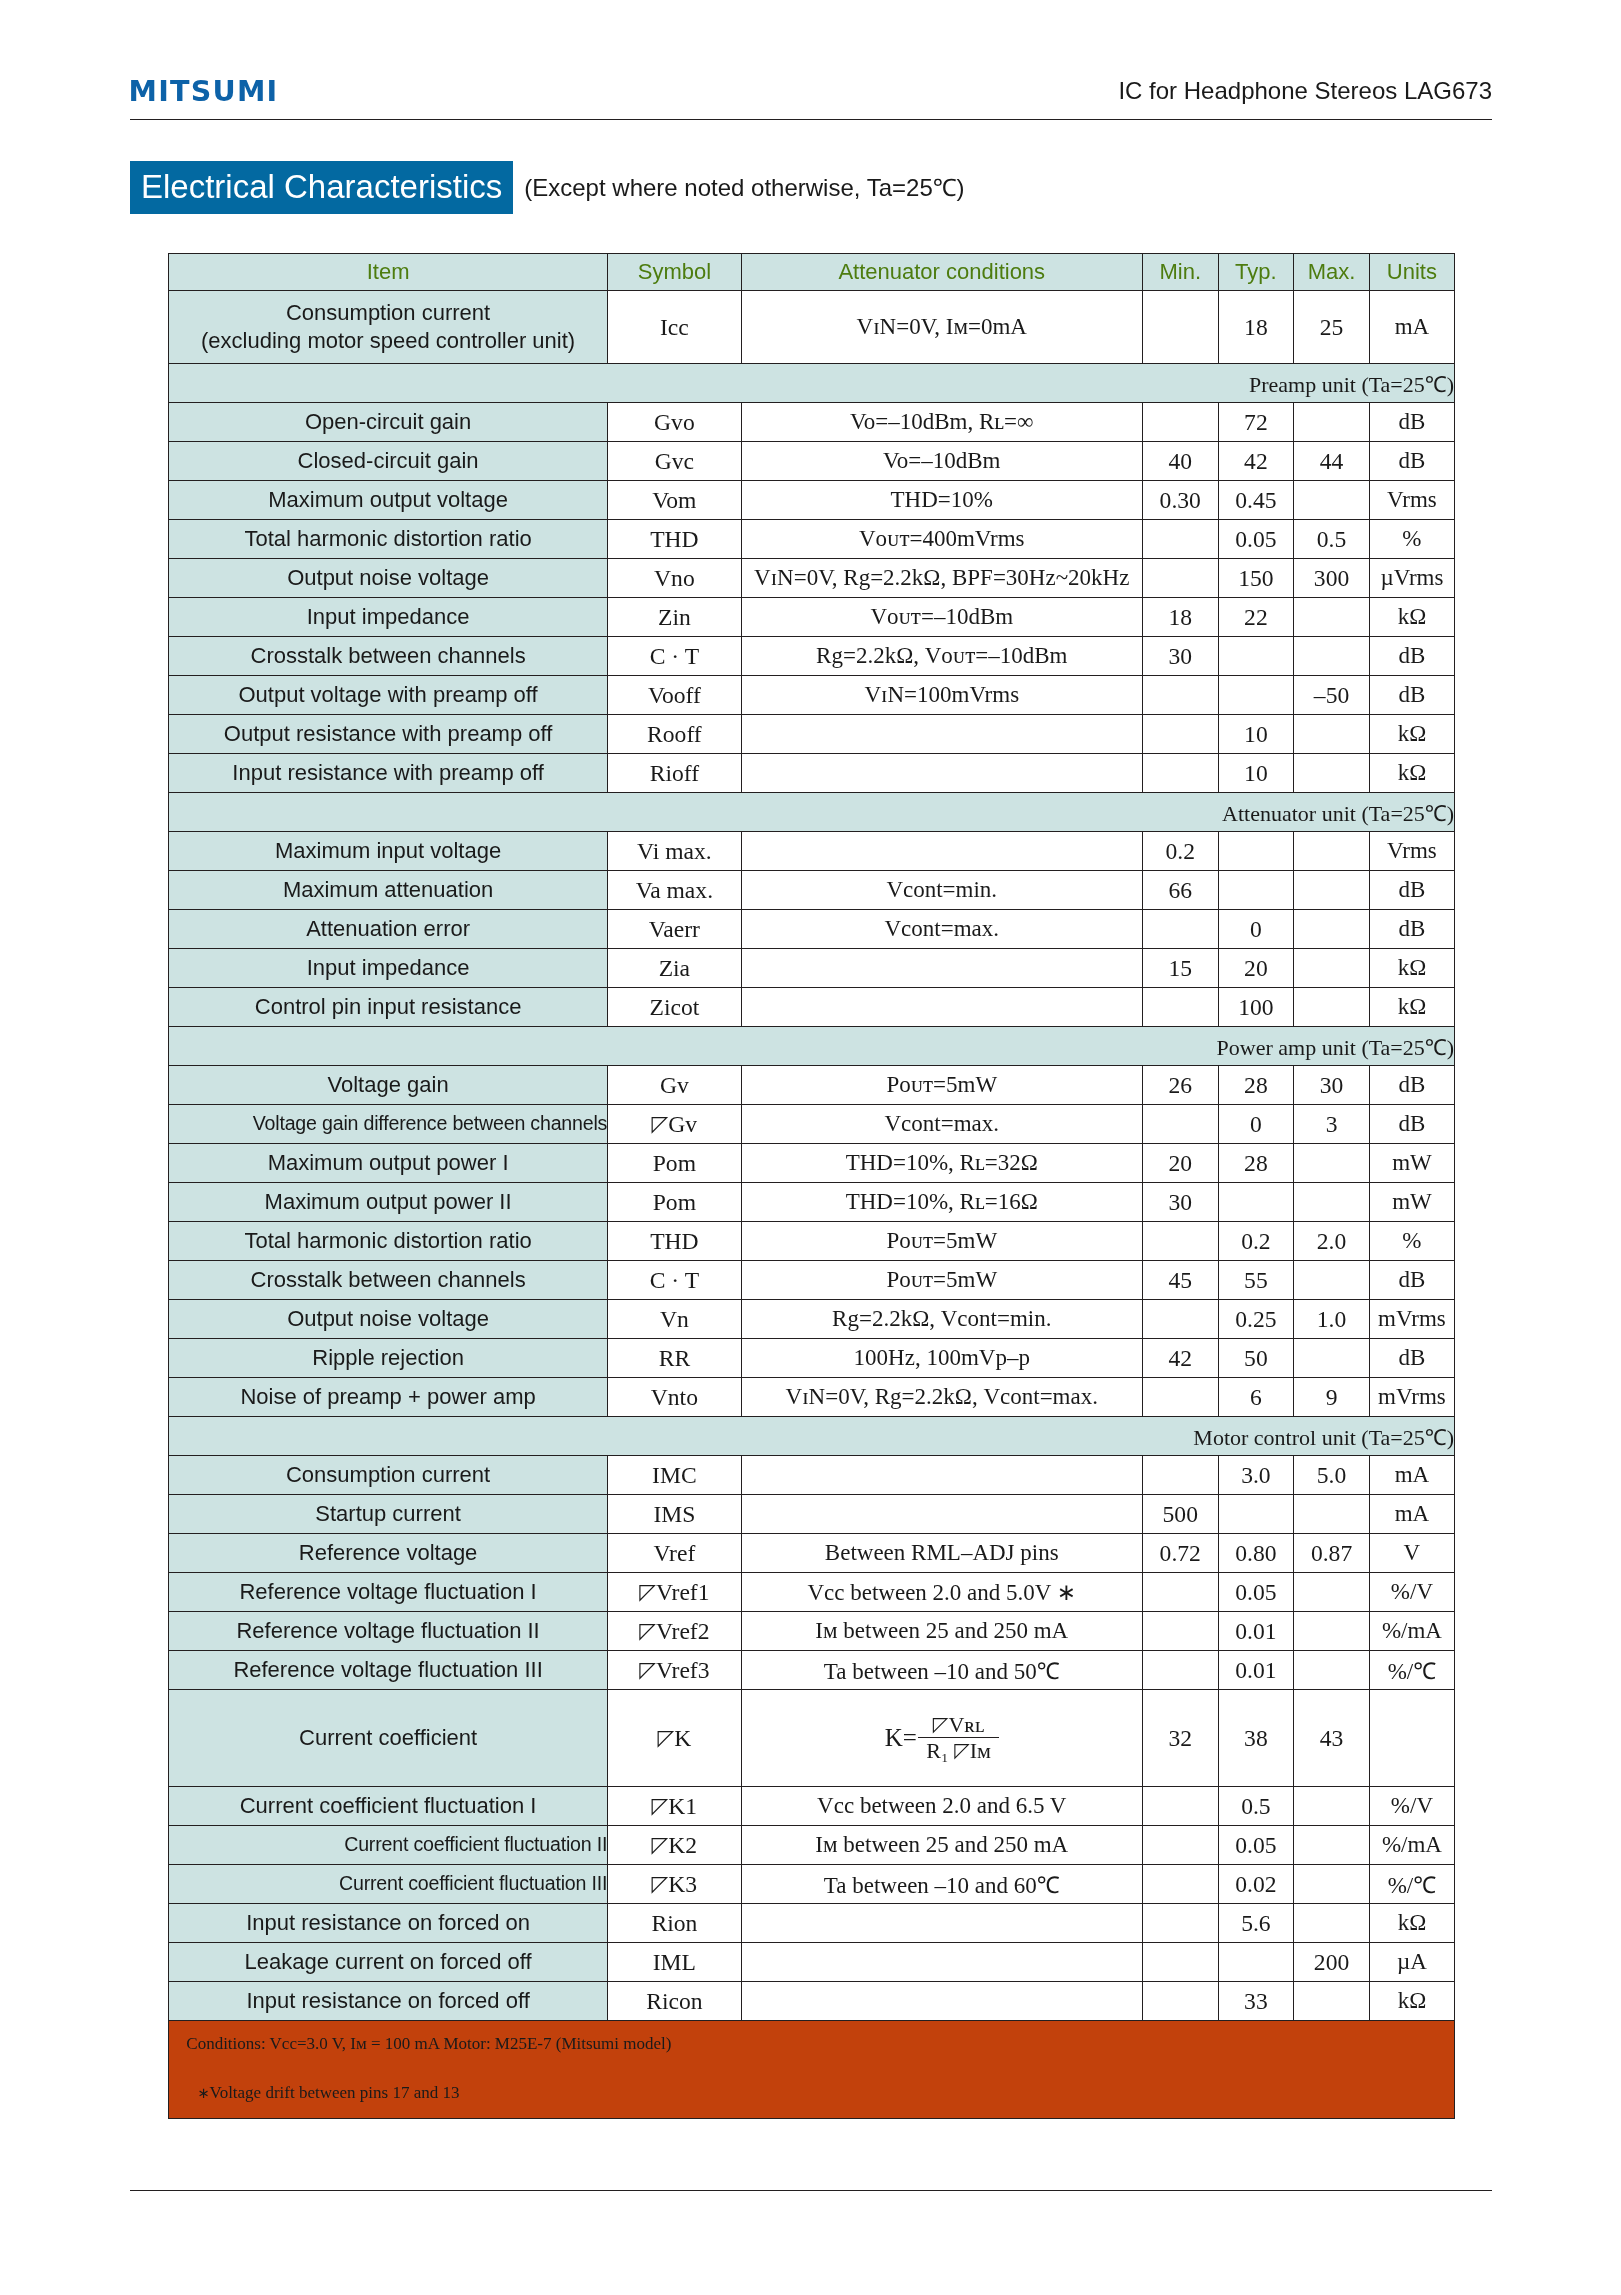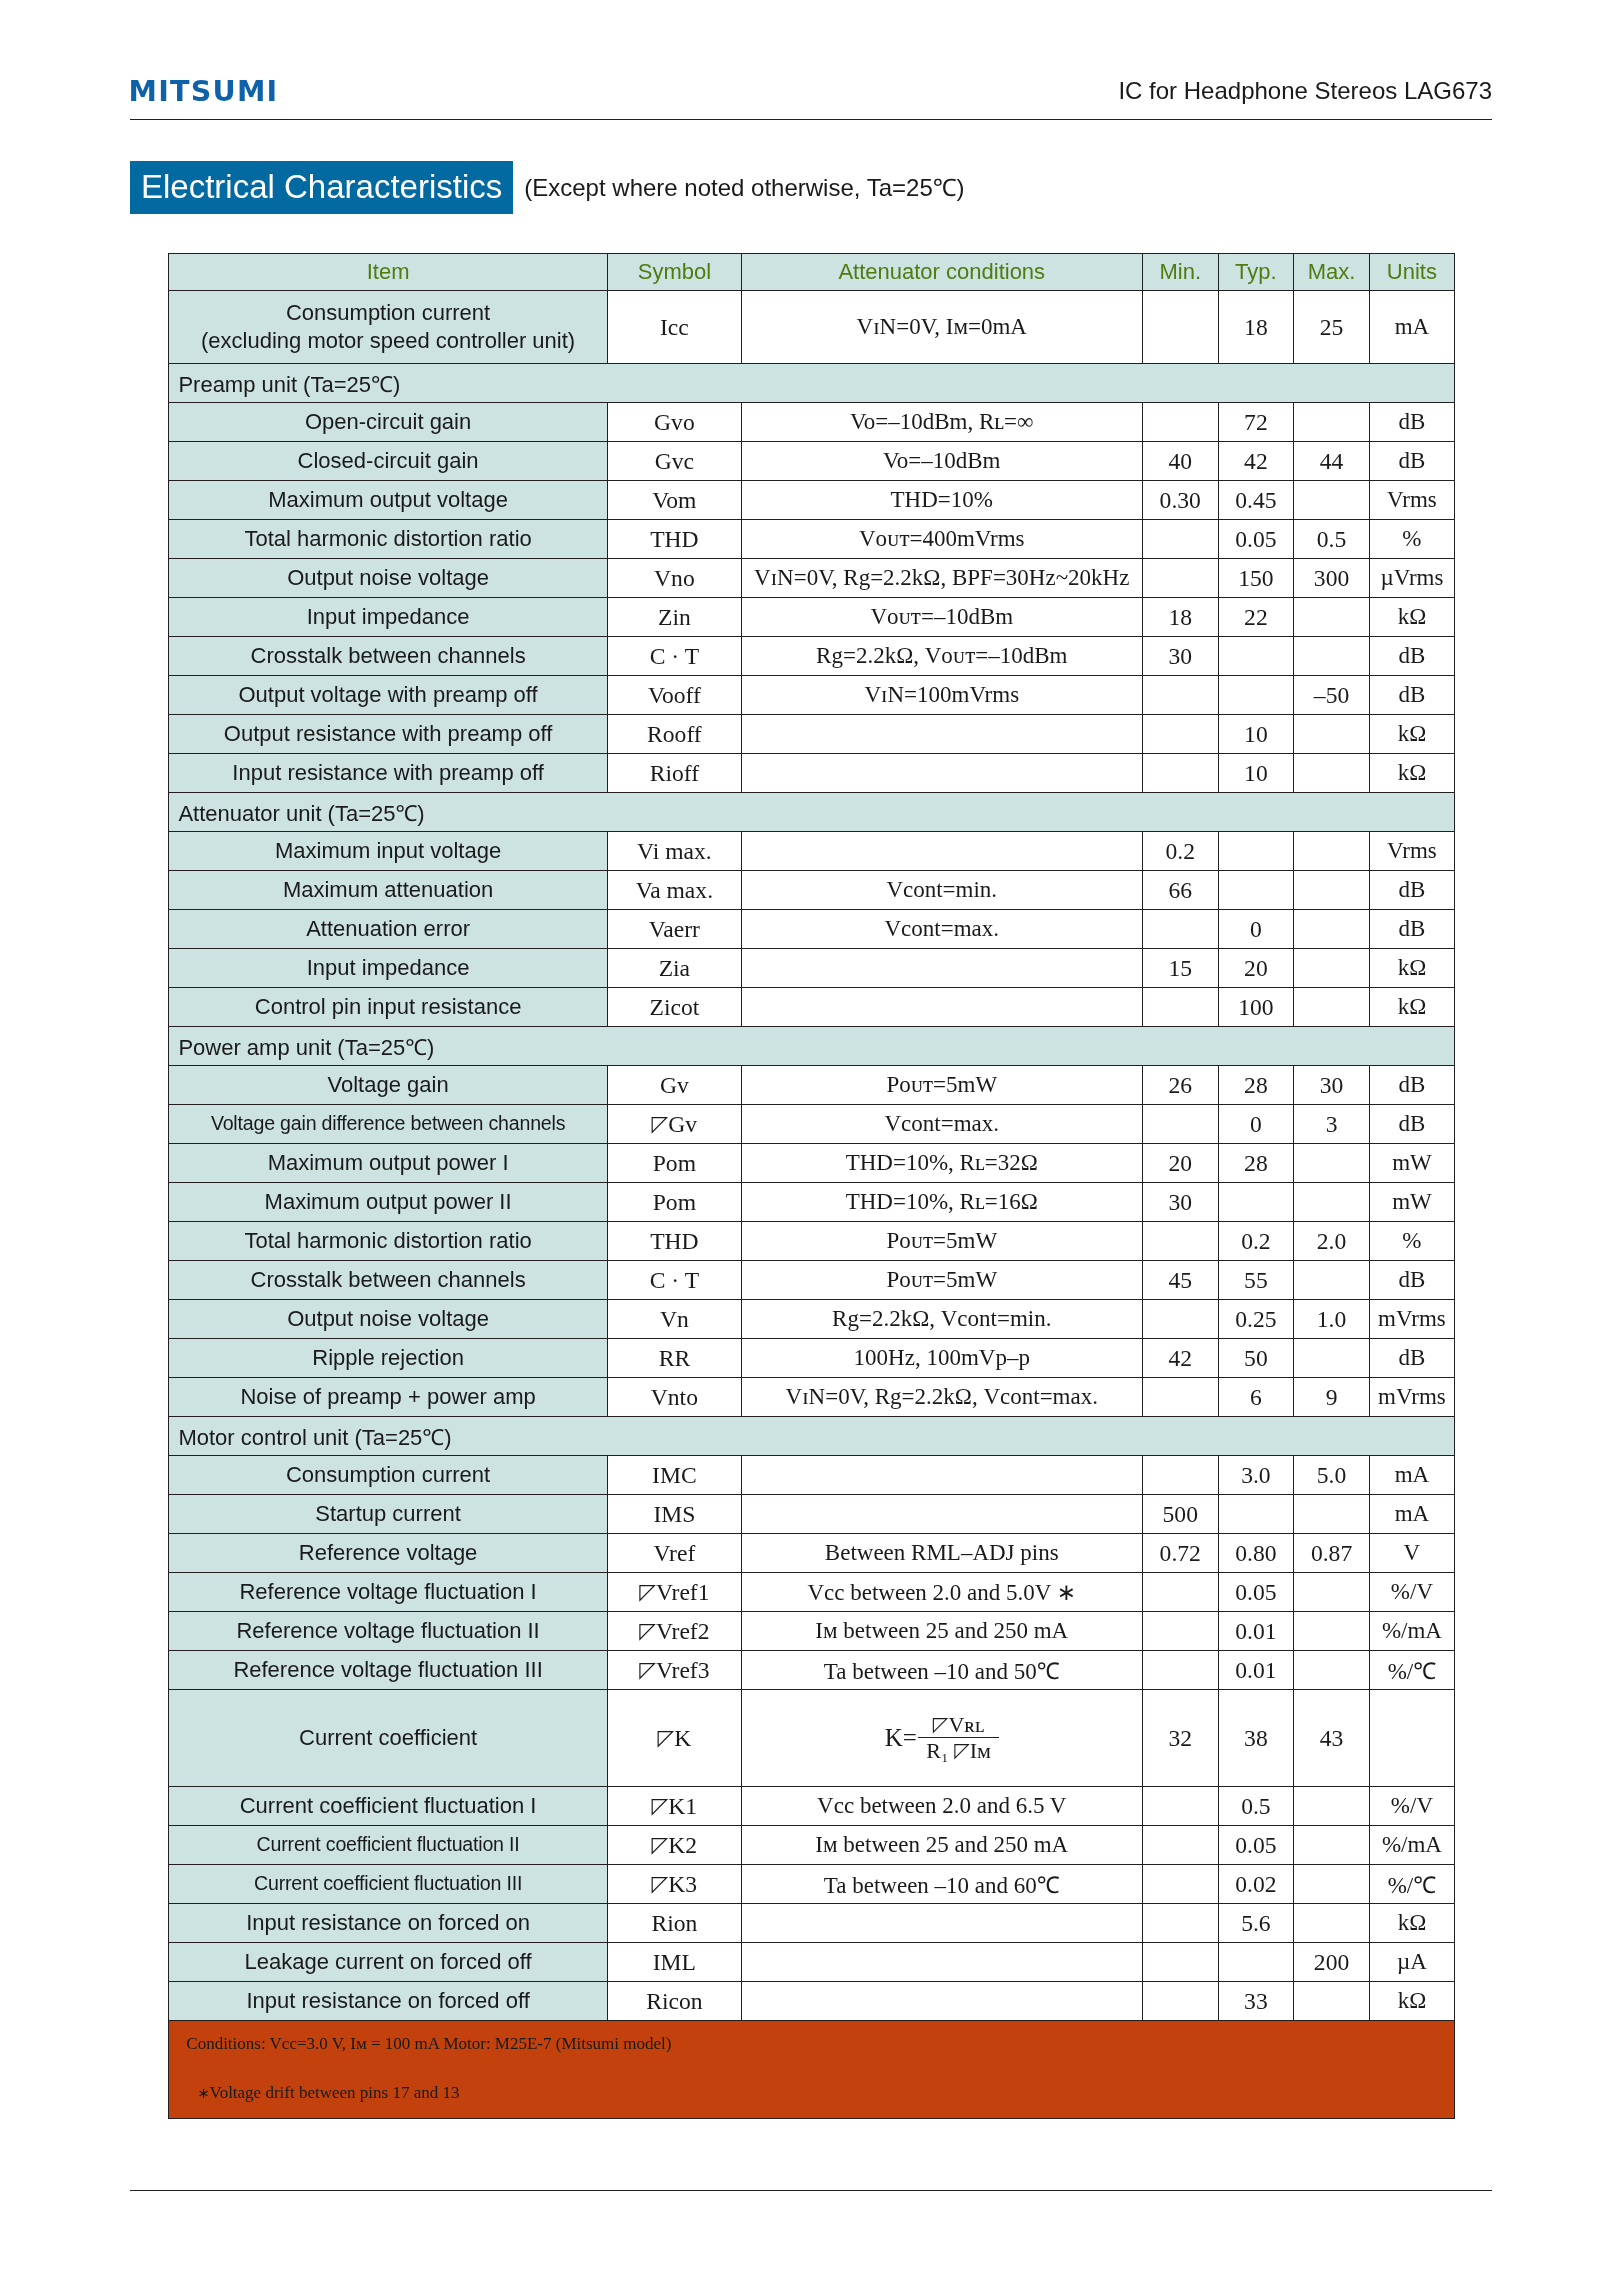--- a/index.html
+++ b/index.html
@@ -61,32 +61,32 @@
   
   tr.hdr td{
     background:#cde3e2;
     font-family:"Liberation Sans", sans-serif;
     font-size:22px;color:#4d7c0f;text-align:center;
     height:36px;
   }
   
   tr.grp td{
     background:#cde3e2;
-    font-family:Liberation Sans, sans-serif;
+    font-family:Liberation Serif, serif;
     font-size:22px;color:#1a1a1a;
-    text-align:left;padding-left:9.4px;height:38px;
+    text-align:right;padding-left:9.4px;height:38px;
   }
   
   td.item{
     background:#cde3e2;
     font-family:"Liberation Sans", sans-serif;
     font-size:22px;color:#1a1a1a;text-align:center;
     height:38px;line-height:1.28;padding:3.1px 4.7px;
   }
-  td.item.narrow{font-size:19.6px;letter-spacing:-0.2px;}
+  td.item.narrow{font-size:19.6px;letter-spacing:-0.2px;text-align:right;}
   td.item.two-line{height:72px;}
   td.sym,td.cond,td.num,td.unit{
     background:#ffffff;color:#1a1a1a;text-align:center;
     font-family:"Liberation Serif", serif;
     font-size:23.6px;
   }
   td.cond{font-size:23px;}
   td.num{font-size:23.6px;}
   td.unit{font-size:23px;}
   .tri{

